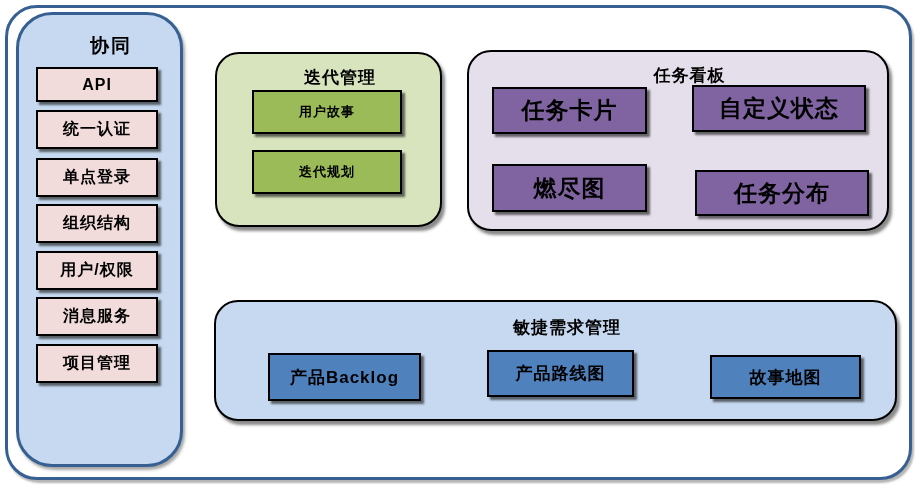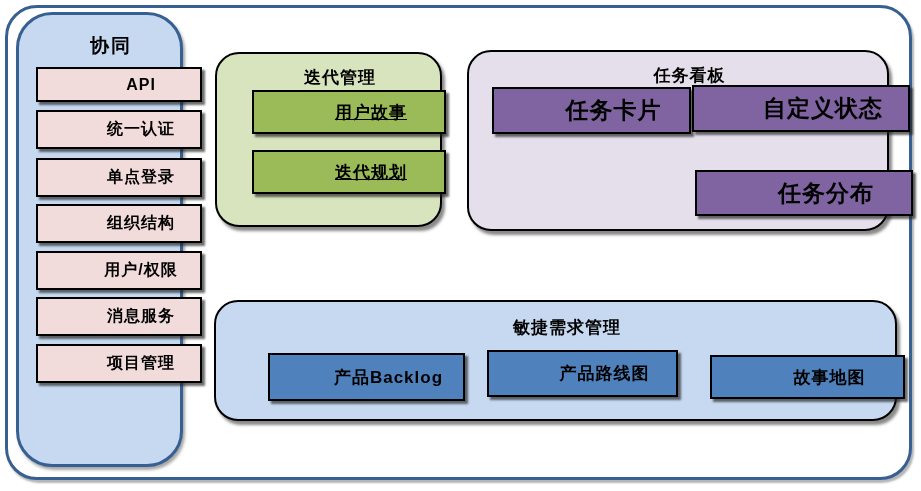--- a/index.html
+++ b/index.html
@@ -39,24 +39,23 @@
   }
   .sidebar-title{font-size:19px;letter-spacing:2px;}
   .box{
     position:absolute;
     border:2.5px solid #000;
     box-shadow:3px 3px 2px rgba(30,30,30,0.65);
     display:flex;align-items:center;justify-content:center;
     font-size:16px;
     text-align:right;
     letter-spacing:1px;
-    padding-left:44px;
   }
   .pink{background:#f2dcdb;}
-  .green-item{background:#9bbb59;font-size:17px;text-decoration:underline;}
+  .green-item{background:#9bbb59;font-size:13px;}
   .purple-item{background:#8064a2;font-size:23px;}
   .blue-item{background:#4f81bd;font-size:17px;}
   .green-panel{background:#d7e4bd;}
   .lavender-panel{background:#e5dfec;}
   .blue-panel{background:#c6d9f0;}
 </style>
 </head>
 <body>
 
 <div class="canvas">
@@ -100,20 +99,23 @@
 
   <div class="panel black-border lavender-panel" style="left:467px;top:50px;width:418px;height:177px;">
     <div class="panel-title" style="top:12px;">任务看板</div>
   </div>
   <div class="box purple-item" style="left:492px;top:87px;width:151px;height:43px;">
       <span>任务卡片</span>
     </div>
   <div class="box purple-item" style="left:692px;top:85px;width:170px;height:43px;">
       <span>自定义状态</span>
     </div>
+  <div class="box purple-item" style="left:492px;top:164px;width:151px;height:44px;">
+      <span>燃尽图</span>
+    </div>
   <div class="box purple-item" style="left:695px;top:170px;width:170px;height:42px;">
       <span>任务分布</span>
     </div>
 
   <div class="panel black-border blue-panel" style="left:214px;top:300px;width:679px;height:117px;">
     <div class="panel-title" style="top:14px;">敏捷需求管理</div>
   </div>
   <div class="box blue-item" style="left:268px;top:353px;width:149px;height:44px;">
       <span>产品Backlog</span>
     </div>

